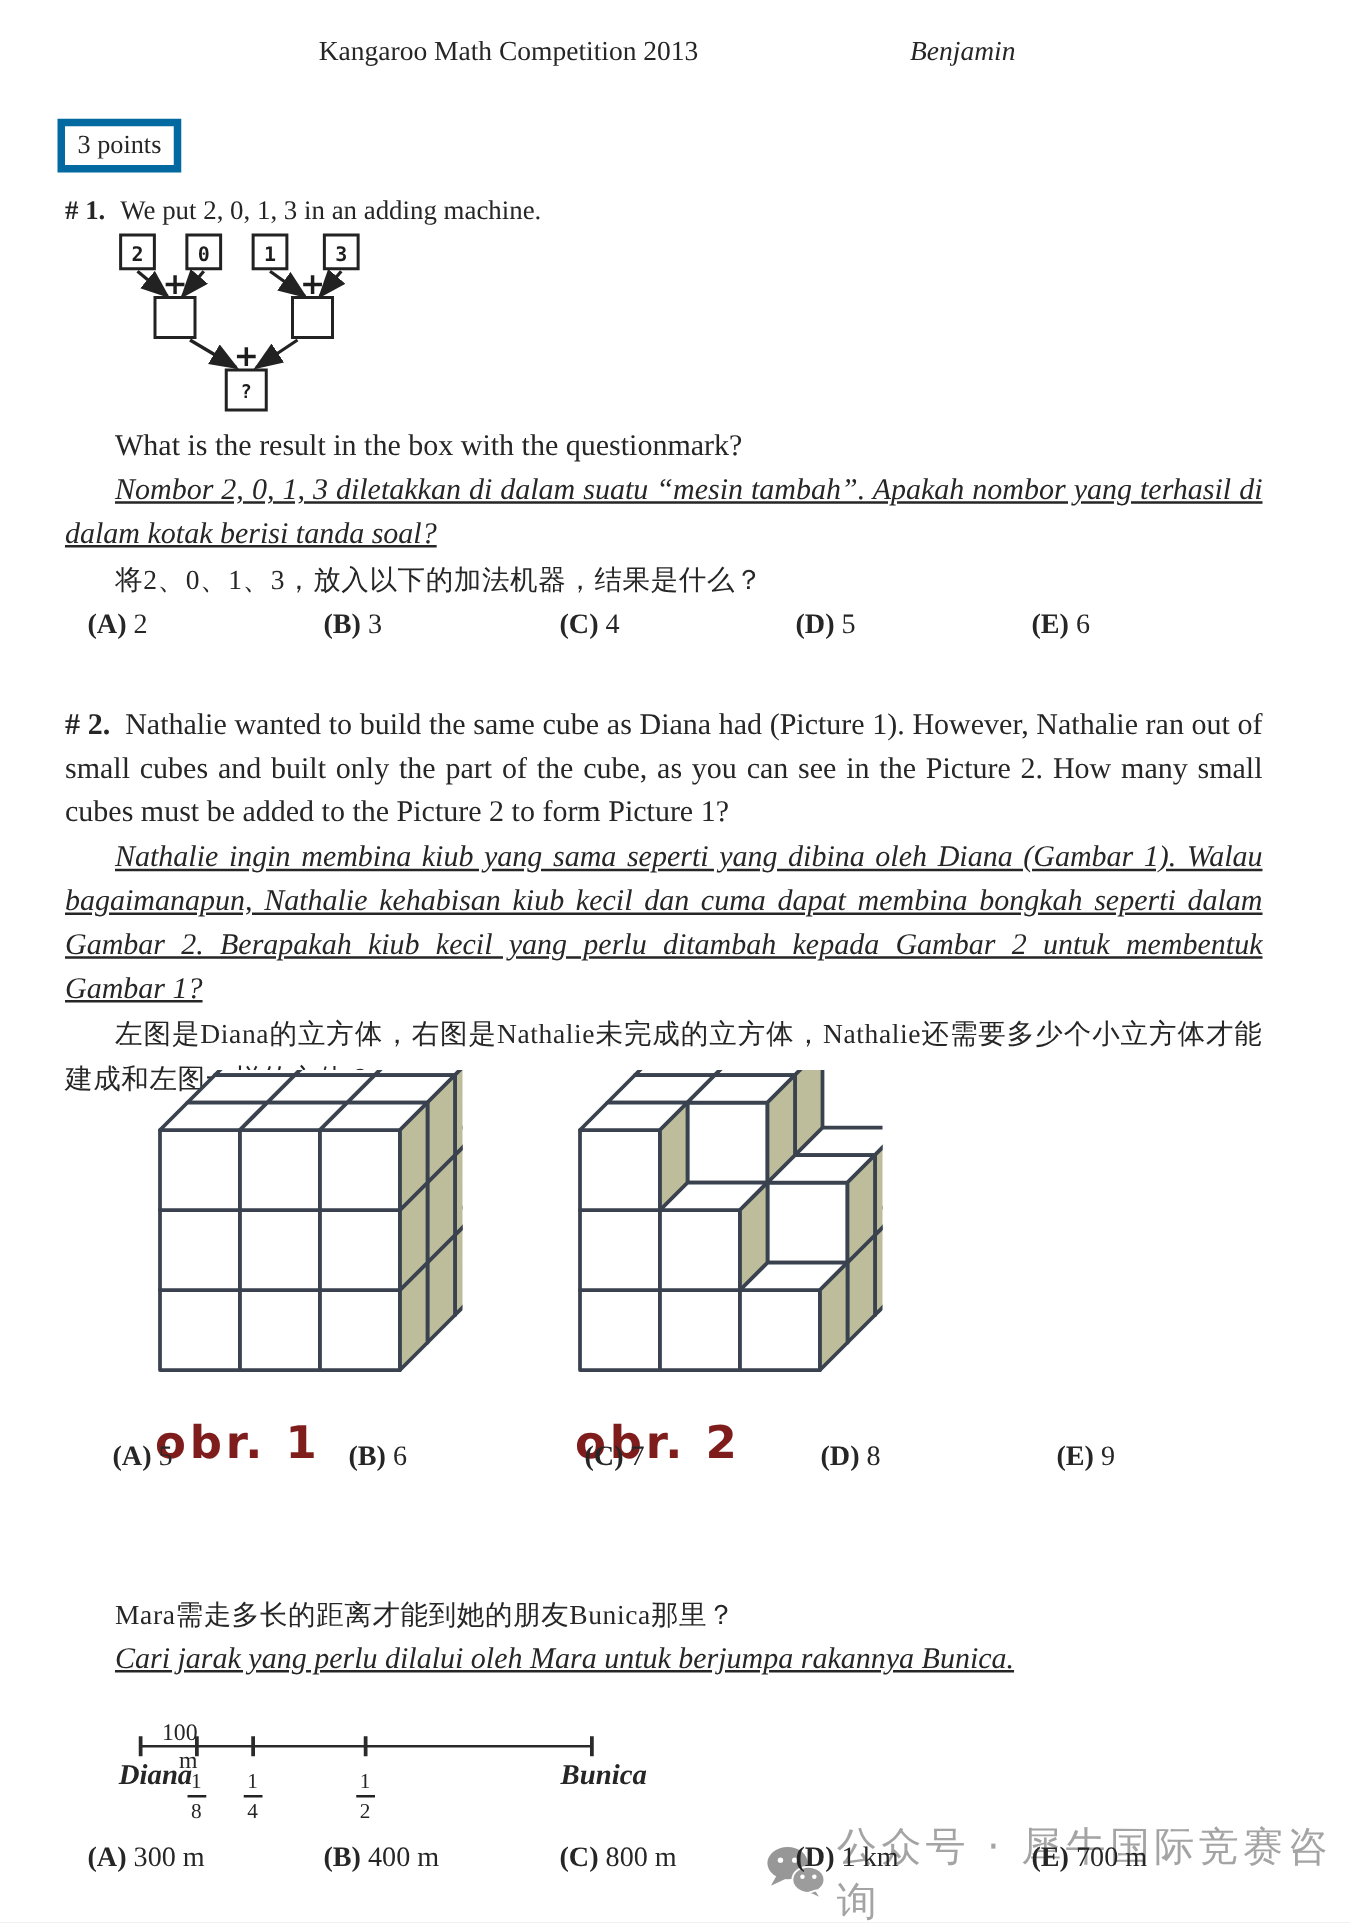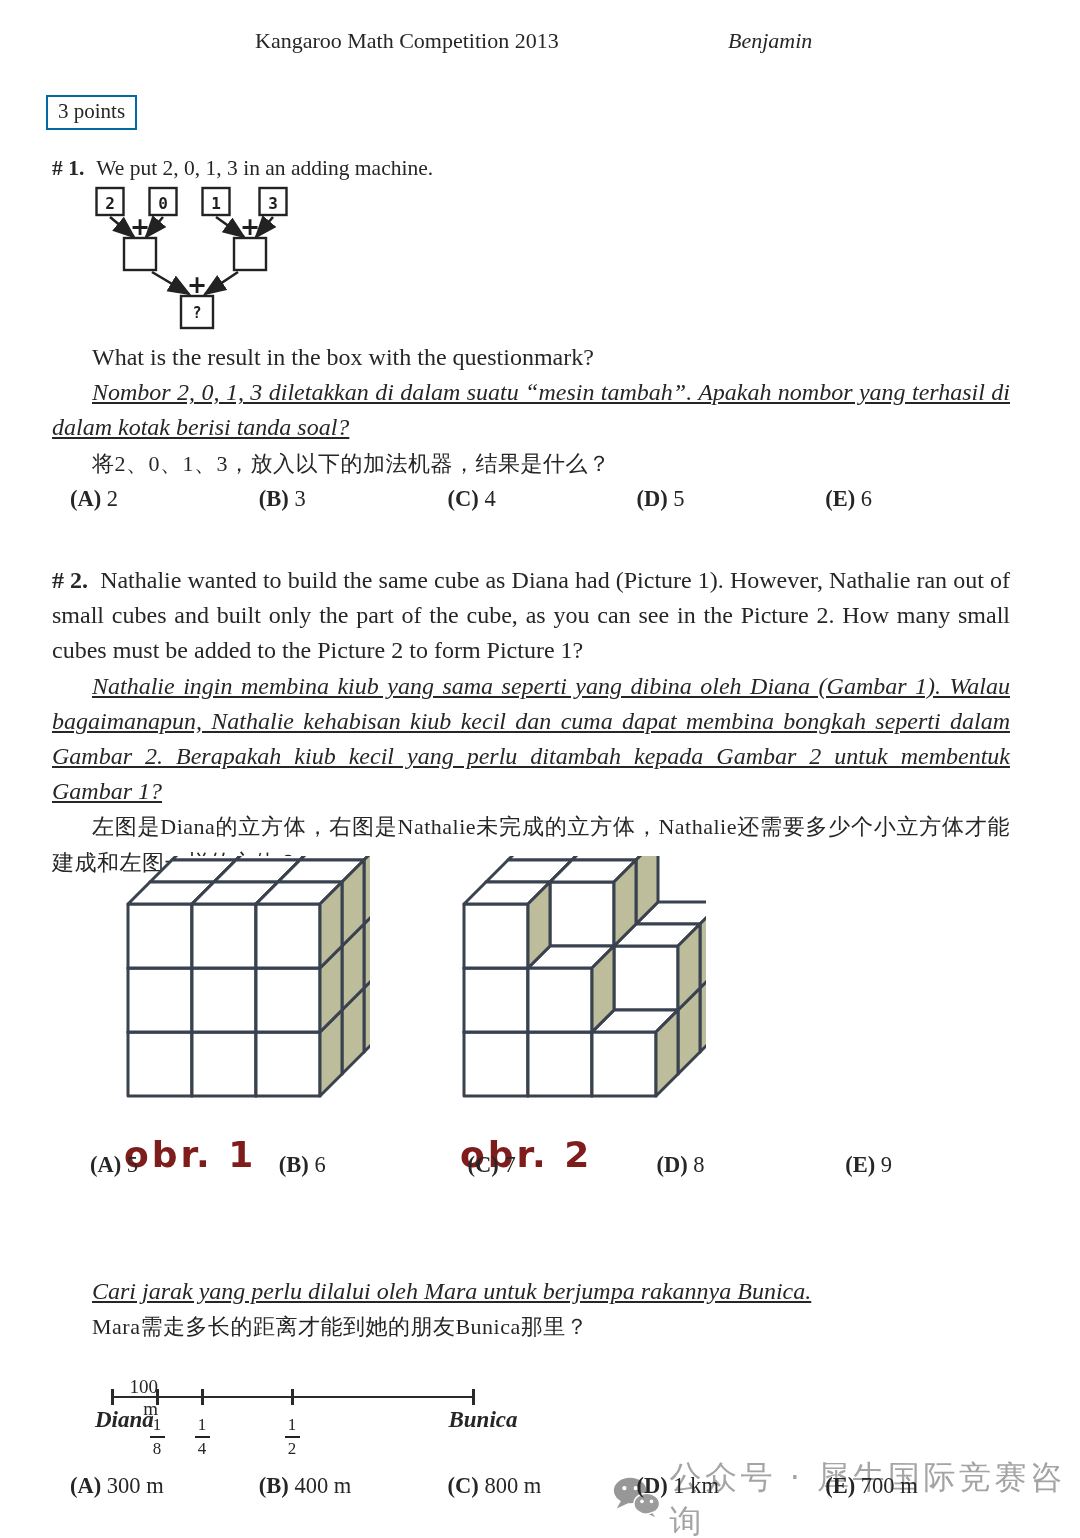--- a/index.html
+++ b/index.html
@@ -9,21 +9,21 @@
     font-family:"Liberation Serif","DejaVu Serif",serif;
     color:#262626;
   }
   .abs{position:absolute;}
   .z1{z-index:2;}
   
   .hdr-title{font-size:22px;}
   .hdr-level{font-style:italic; font-size:22px;}
   
   .points-box{
-    border:2px solid #0369a1; padding:2px 10px 4px 10px;
+    border:6px solid #0369a1; padding:2px 10px 4px 10px;
     font-size:21px; background:#fff;
   }
   
   .textblock{left:52px; width:958px; text-align:justify;}
   .textblock p{margin:0; font-size:24px; line-height:35.2px;}
   .textblock p.zh{font-size:22px; line-height:36px; letter-spacing:.5px;}
   .ind{text-indent:40px;}
   .ms{font-style:italic;text-decoration:underline;}
   .qnum{font-weight:bold; margin-right:12px;}
   
@@ -284,22 +284,22 @@
 
   <div class="abs optrow z1" style="top:1152px;margin-left:20px;">
       <div><span class="optl">(A)</span><span>&nbsp;5</span></div>
       <div><span class="optl">(B)</span><span>&nbsp;6</span></div>
       <div><span class="optl">(C)</span><span>&nbsp;7</span></div>
       <div><span class="optl">(D)</span><span>&nbsp;8</span></div>
       <div><span class="optl">(E)</span><span>&nbsp;9</span></div>
     </div>
 
   <div class="abs textblock z1" style="top:1274px;">
+    <p class="ind zh">Mara需走多长的距离才能到她的朋友Bunica那里？</p>
     <p class="ind ms">Cari jarak yang perlu dilalui oleh Mara untuk berjumpa rakannya Bunica.</p>
-    <p class="ind zh">Mara需走多长的距离才能到她的朋友Bunica那里？</p>
   </div>
 
   <div class="abs z1" style="left:95px; top:1376px; width:445px; height:88px;">
     <div class="nl-scale">100 m</div>
     <div class="nl-line"></div>
     <div class="nl-tick" style="left:16px;"></div>
     <div class="nl-tick" style="left:61px;"></div>
     <div class="nl-tick" style="left:106px;"></div>
     <div class="nl-tick" style="left:196px;"></div>
     <div class="nl-tick" style="left:377px;"></div>

